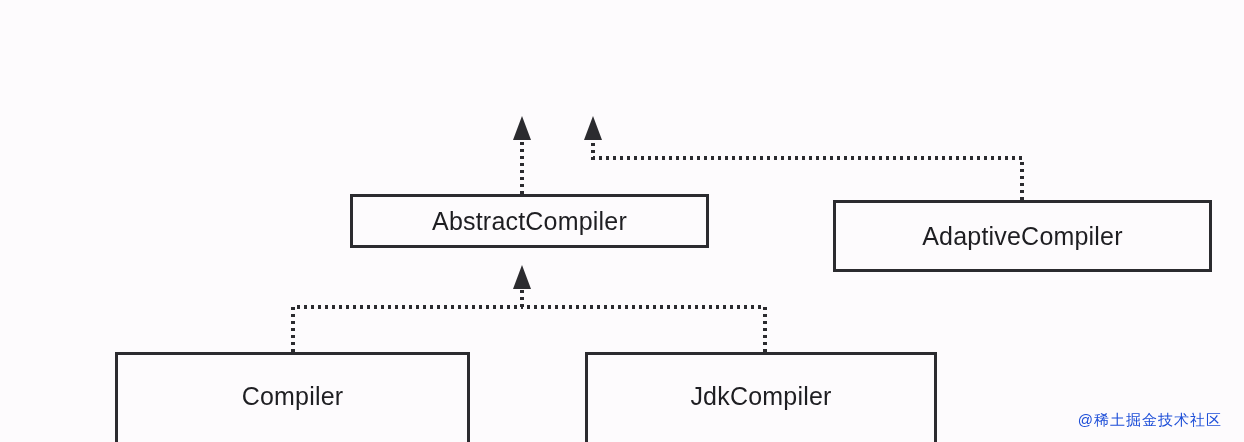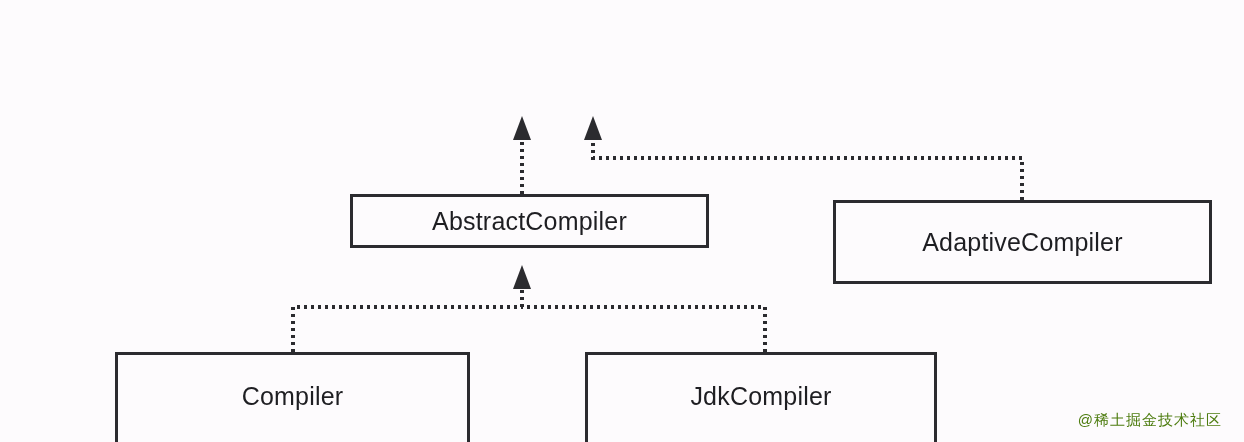--- a/index.html
+++ b/index.html
@@ -37,30 +37,30 @@
     font-size: 25px;
     letter-spacing: 0.2px;
     z-index: 2;
   }
   .node-label {
     line-height: 1;
     white-space: nowrap;
   }
   #node-compiler        { left: 343px; top: 47px;  width: 359px; height: 69px; }
   #node-abstractcompiler{ left: 350px; top: 194px; width: 359px; height: 54px; }
-  #node-adaptivecompiler{ left: 833px; top: 200px; width: 379px; height: 84px; }
+  #node-adaptivecompiler{ left: 833px; top: 200px; width: 379px; height: 72px; }
   #node-javassist       { left: 115px; top: 352px; width: 355px; height: 104px; }
   #node-jdkcompiler     { left: 585px; top: 352px; width: 352px; height: 104px; }
   #node-javassist .node-label,
   #node-jdkcompiler .node-label { transform: translateY(-8px); }
   #watermark {
     position: absolute;
     right: 22px;
     bottom: 12px;
-    color: #4d7c0f;
+    color: #1d4ed8;
     font-size: 15px;
     letter-spacing: 1px;
     white-space: nowrap;
     z-index: 3;
   }
 </style>
 </head>
 <body>
 
 <div id="diagram">

